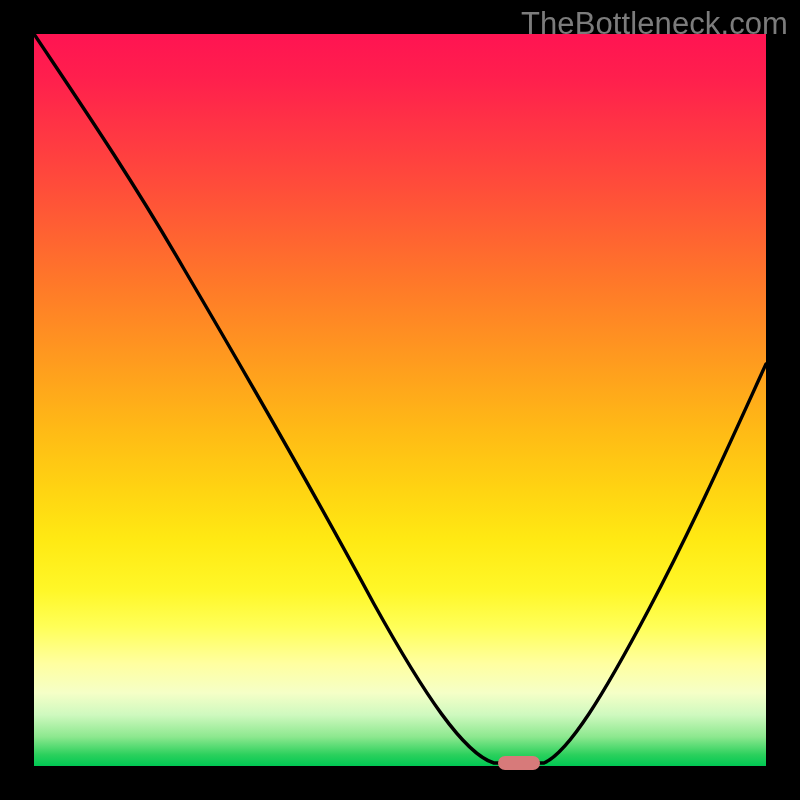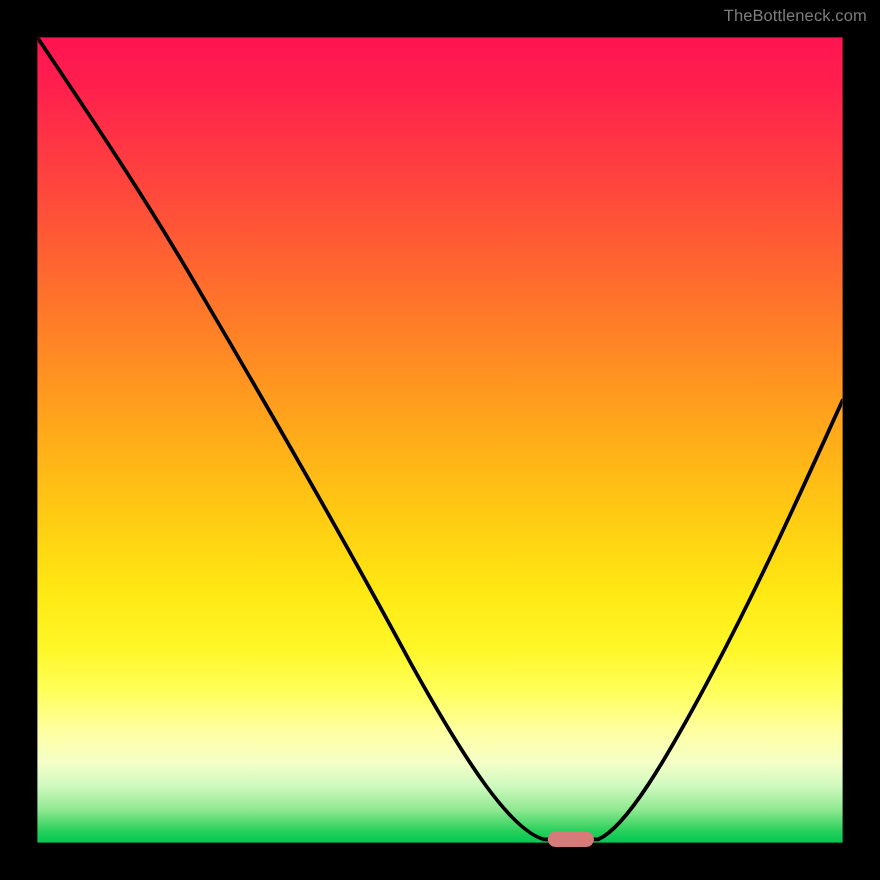--- a/index.html
+++ b/index.html
@@ -46,21 +46,21 @@
       #8de88f 96%,
       #2ad05c 98.5%,
       #00c853 100%
     );
   }
   .watermark {
     position: absolute;
     top: 6px;
     right: 12px;
     color: #7c7c7c;
-    font-size: 15px;
+    font-size: 31px;
     font-weight: 500;
     letter-spacing: 0.1px;
   }
   .curve {
     position: absolute;
     left: 0;
     top: 0;
     width: 732px;
     height: 732px;
   }

